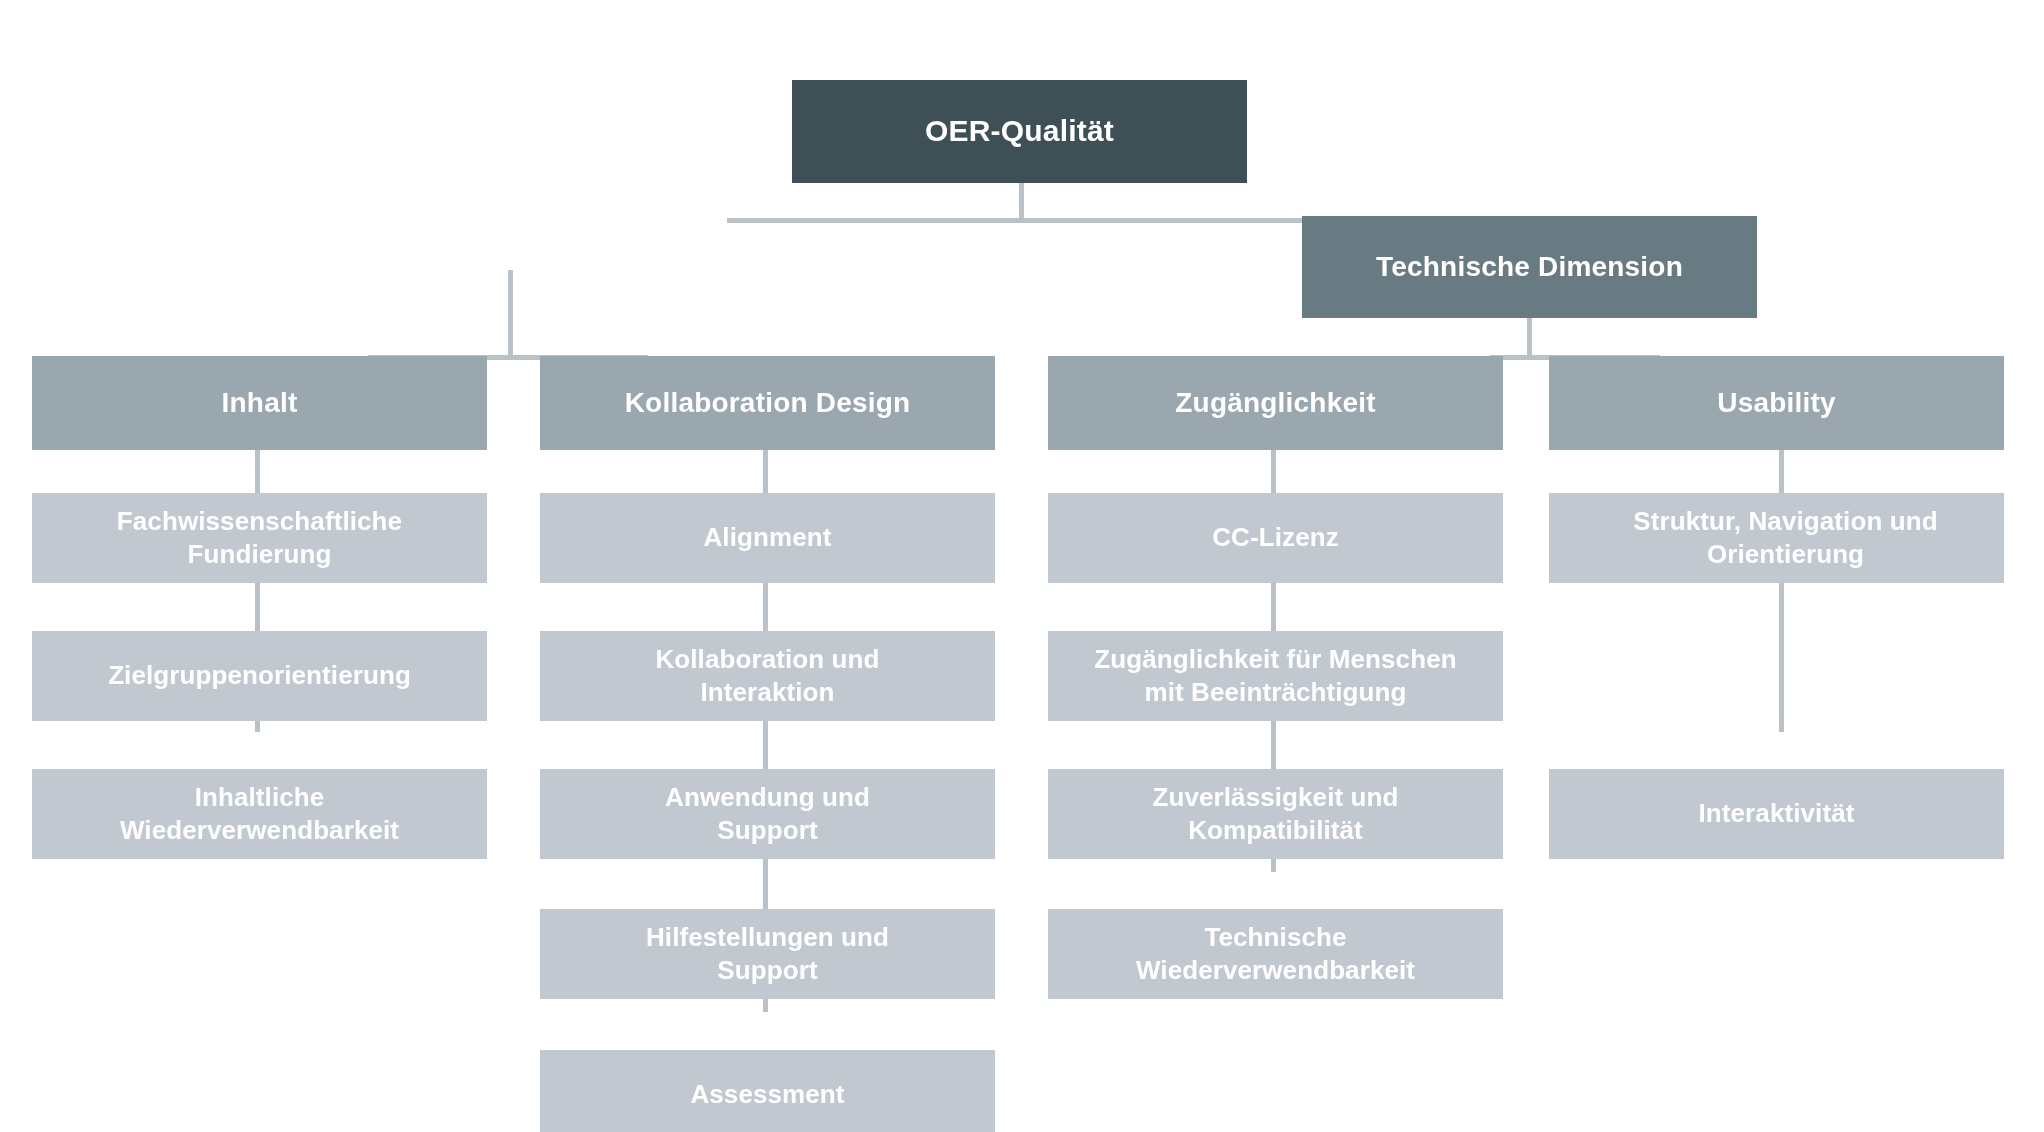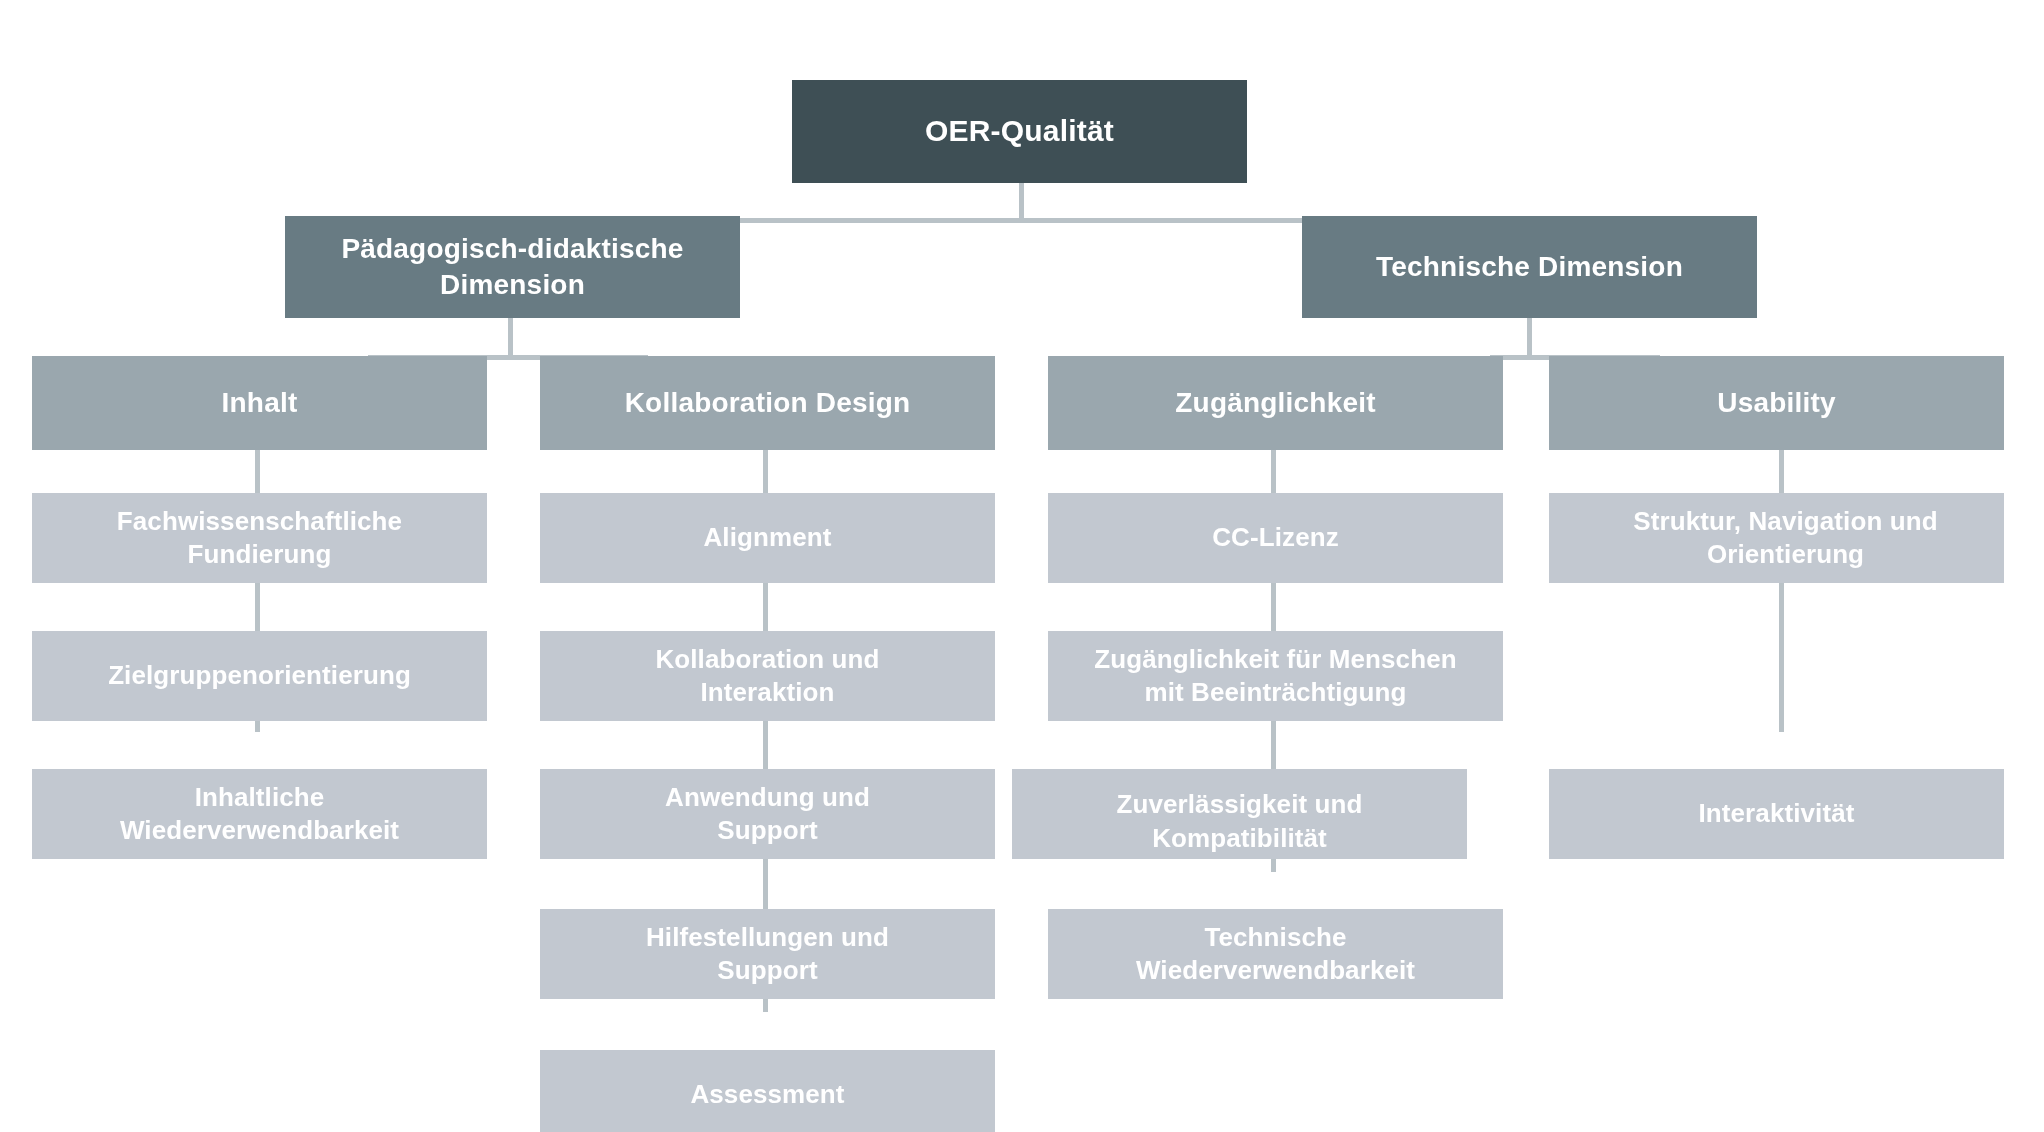--- a/index.html
+++ b/index.html
@@ -87,24 +87,20 @@
   <div class="conn conn-v" style="left:763px; top:402px; height:610px;"></div>
 
   <div class="conn conn-v" style="left:1271px; top:402px; height:470px;"></div>
 
   <div class="conn conn-v" style="left:1779px; top:402px; height:330px;"></div>
 
   <div class="node node-root" style="left:792px; top:32px; width:455px; height:103px;">
     <span class="label">OER-Qualität</span>
   </div>
 
-  <div class="node node-dim" style="left:285px; top:168px; width:455px; height:102px;">
-    <span class="label">Pädagogisch-didaktische
-Dimension</span>
-  </div>
   <div class="node node-dim" style="left:1302px; top:168px; width:455px; height:102px;">
     <span class="label">Technische Dimension</span>
   </div>
 
   <div class="node node-cat" style="left:32px; top:308px; width:455px; height:94px;">
     <span class="label">Inhalt</span>
   </div>
   <div class="node node-cat" style="left:540px; top:308px; width:455px; height:94px;">
     <span class="label">Kollaboration Design</span>
   </div>
@@ -146,21 +142,21 @@
     <span class="label">Assessment</span>
   </div>
 
   <div class="node node-leaf" style="left:1048px; top:445px; width:455px; height:90px;">
     <span class="label">CC-Lizenz</span>
   </div>
   <div class="node node-leaf" style="left:1048px; top:583px; width:455px; height:90px;">
     <span class="label">Zugänglichkeit für Menschen
 mit Beeinträchtigung</span>
   </div>
-  <div class="node node-leaf" style="left:1012px; top:721px; width:455px; height:90px;align-items:flex-end;">
+  <div class="node node-leaf" style="left:1048px; top:721px; width:455px; height:90px;">
     <span class="label">Zuverlässigkeit und
 Kompatibilität</span>
   </div>
   <div class="node node-leaf" style="left:1048px; top:861px; width:455px; height:90px;">
     <span class="label">Technische
 Wiederverwendbarkeit</span>
   </div>
 
   <div class="node node-leaf" style="left:1549px; top:445px; width:455px; height:90px;padding-left:32px;">
     <span class="label">Struktur, Navigation und

